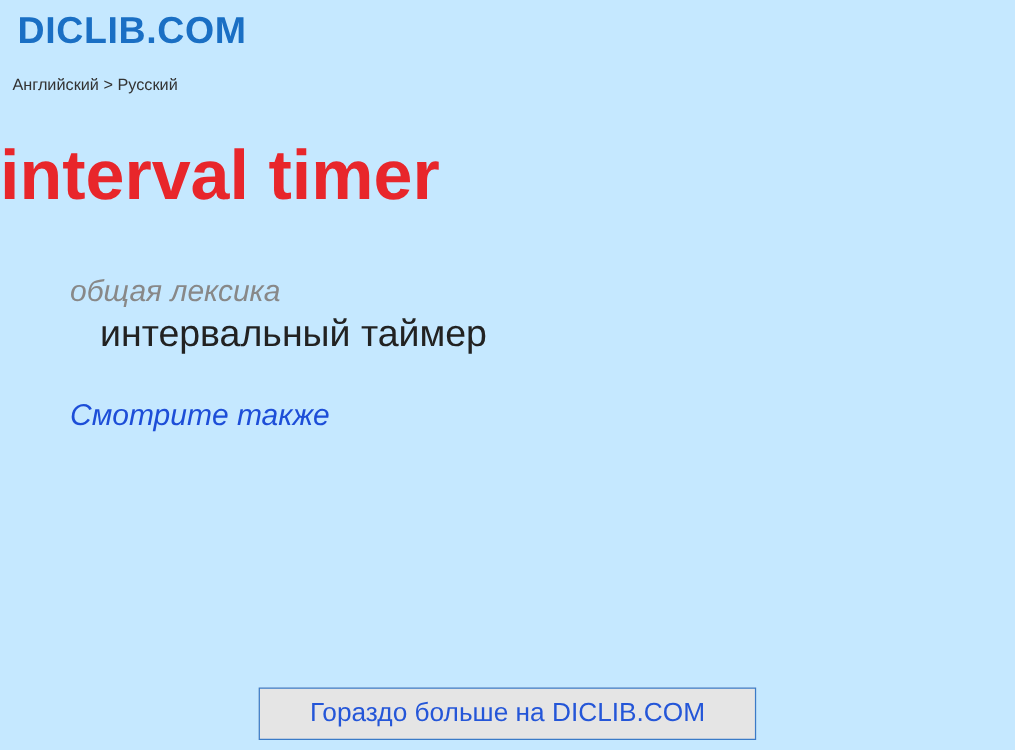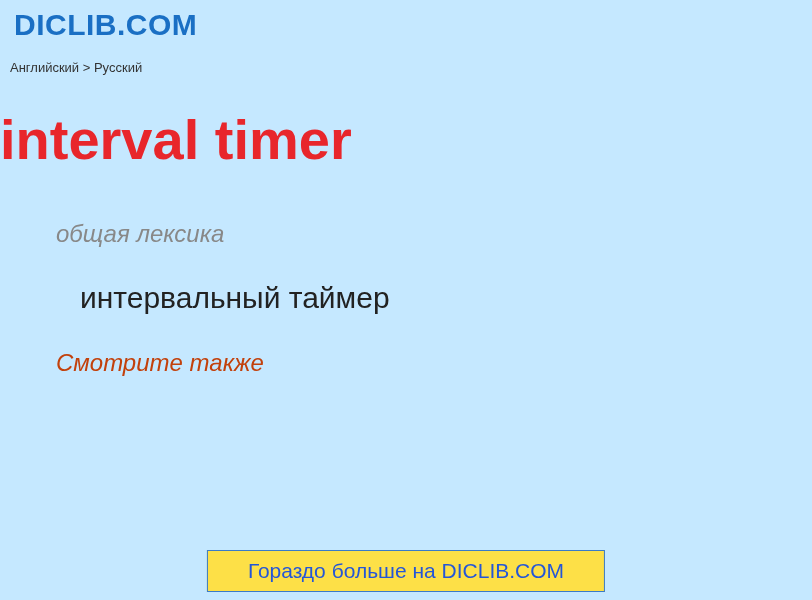--- a/index.html
+++ b/index.html
@@ -42,43 +42,42 @@
       text-align: left;
       padding: 26px 0 48px 0;
     }
     .content {
       padding: 0 60px 0 56px;
     }
     .category {
       color: #888;
       font-style: italic;
       font-size: 24px;
-      margin-bottom: 30px;
     }
     .definition {
       color: #222;
       font-size: 30px;
       line-height: 1.35;
       margin-bottom: 26px;
       padding-left: 24px;
     }
     .see-also {
-      color: #c2410c;
+      color: #1d4ed8;
       font-style: italic;
       font-size: 24px;
       margin-top: 30px;
     }
     .cta-box {
       position: absolute;
       left: 50%;
       transform: translateX(-50%);
       bottom: 8px;
       border: 1px solid #3a7bc8;
       padding: 8px 40px;
-      background: #fde047;
+      background: #e5e5e5;
     }
     .cta-link {
       color: #2456d8;
       font-size: 21px;
       text-decoration: none;
     }
   </style>
 </head>
 <body>
 

